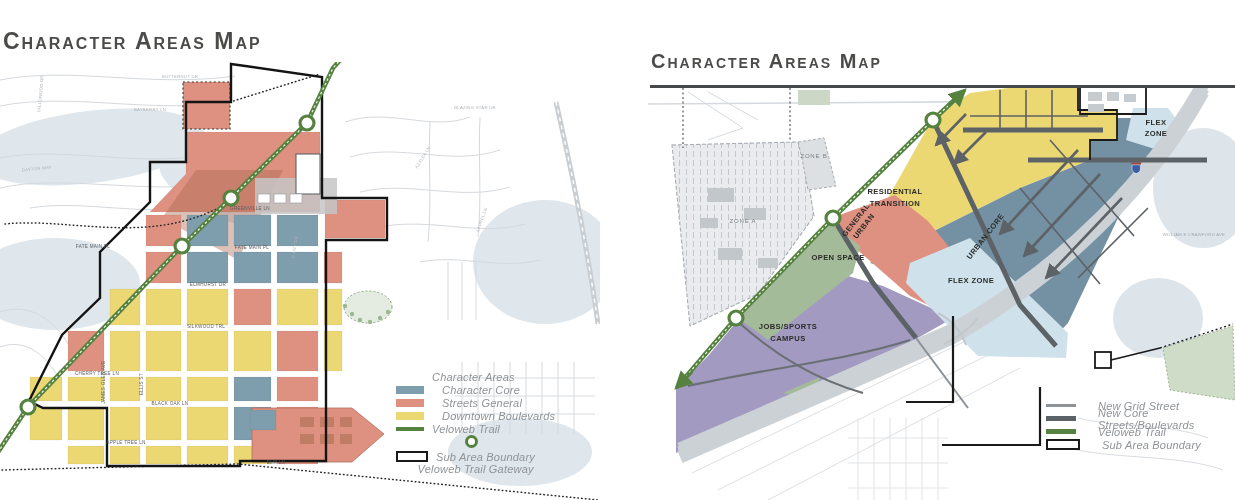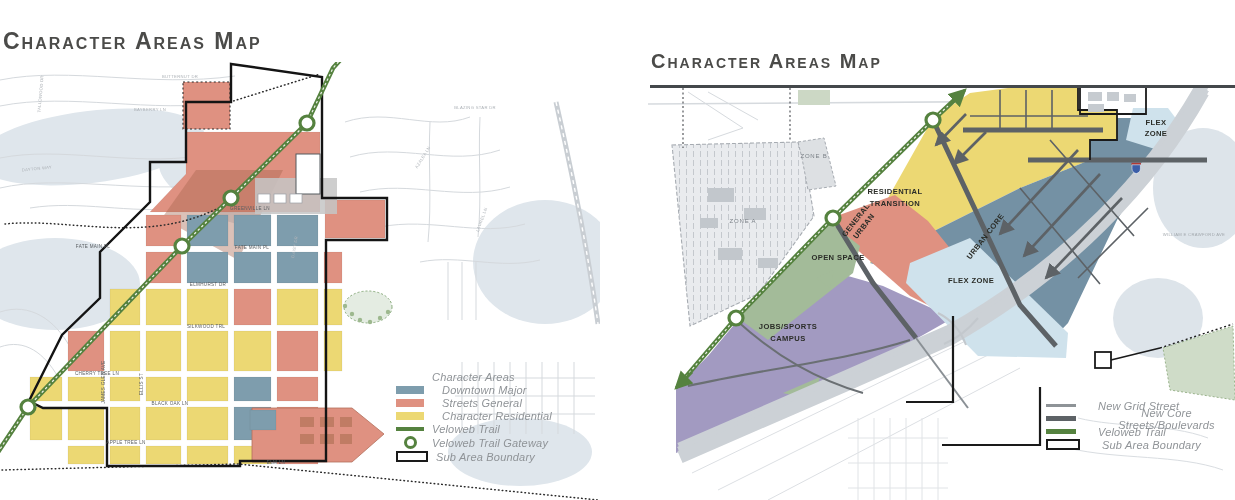--- a/index.html
+++ b/index.html
@@ -11,23 +11,23 @@
   #title-right{left:651px;top:50px;font-size:20px;}
   #rule-right{position:absolute;left:650px;top:85px;width:585px;height:3px;background:#44484b;}
   svg{position:absolute;}
   #svg-left{left:0;top:62px;}
   #svg-right{left:648px;top:88px;}
   svg text{font-family:"Liberation Sans",sans-serif;}
   .street-lbl{font-size:4.6px;fill:#5a5e61;letter-spacing:.3px;}
   .street-faint{font-size:4.2px;fill:#aeb3b8;letter-spacing:.3px;}
   .zone-lbl{font-size:7.6px;font-weight:bold;fill:#2b2d28;letter-spacing:.4px;}
   .zone-sub{font-size:6px;fill:#7c8288;letter-spacing:.8px;}
-  .legend{position:absolute;font-size:11px;font-style:italic;color:#8f9397;letter-spacing:.2px;text-align:center;}
+  .legend{position:absolute;font-size:11px;font-style:italic;color:#8f9397;letter-spacing:.2px;}
   .lg-row{display:flex;align-items:center;height:13px;}
-  .lg-row.tall{height:15px;}
+  .lg-row.tall{height:15px;flex-direction:column;}
   .lg-sw{width:28px;height:8px;margin-right:8px;flex:0 0 28px;}
   .lg-sw.empty{background:transparent;}
   .sw-core{background:#7e9dad;}
   .sw-general{background:#df9181;}
   .sw-residential{background:#ecd873;}
   .sw-trail{height:4px;background:#55823f;}
   .sw-gatewrap{width:28px;margin-right:8px;flex:0 0 28px;display:flex;justify-content:center;}
   .sw-gateway{width:7px;height:7px;border:3.5px solid #55823f;border-radius:50%;background:#fff;}
   .sw-boundary{height:7px;background:#fff;border:2px solid #1a1a1a;}
   .ind1{padding-left:10px;}
@@ -351,29 +351,29 @@
   </g>
 </svg>
 
 <div id="legend-left" class="legend">
   <div class="lg-row">
     <span class="lg-sw empty"></span>
     <span>Character Areas</span>
   </div>
   <div class="lg-row">
     <span class="lg-sw sw-core"></span>
-    <span class="ind1">Downtown Major</span>
+    <span class="ind1">Character Core</span>
   </div>
   <div class="lg-row">
     <span class="lg-sw sw-general"></span>
     <span class="ind1">Streets General</span>
   </div>
   <div class="lg-row">
     <span class="lg-sw sw-residential"></span>
-    <span class="ind1">Character Residential</span>
+    <span class="ind1">Downtown Boulevards</span>
   </div>
   <div class="lg-row">
     <span class="lg-sw sw-trail"></span>
     <span>Veloweb Trail</span>
   </div>
   <div class="lg-row tall">
     <span class="sw-gatewrap">
         <span class="sw-gateway"></span>
       </span>
     <span>Veloweb Trail Gateway</span>

